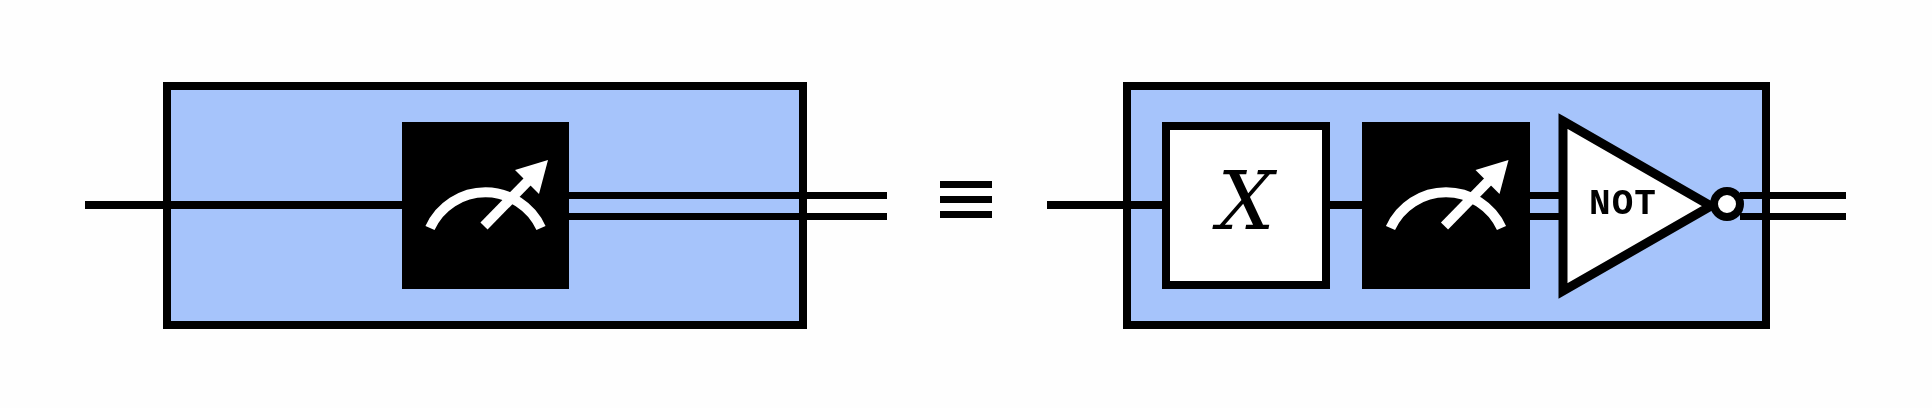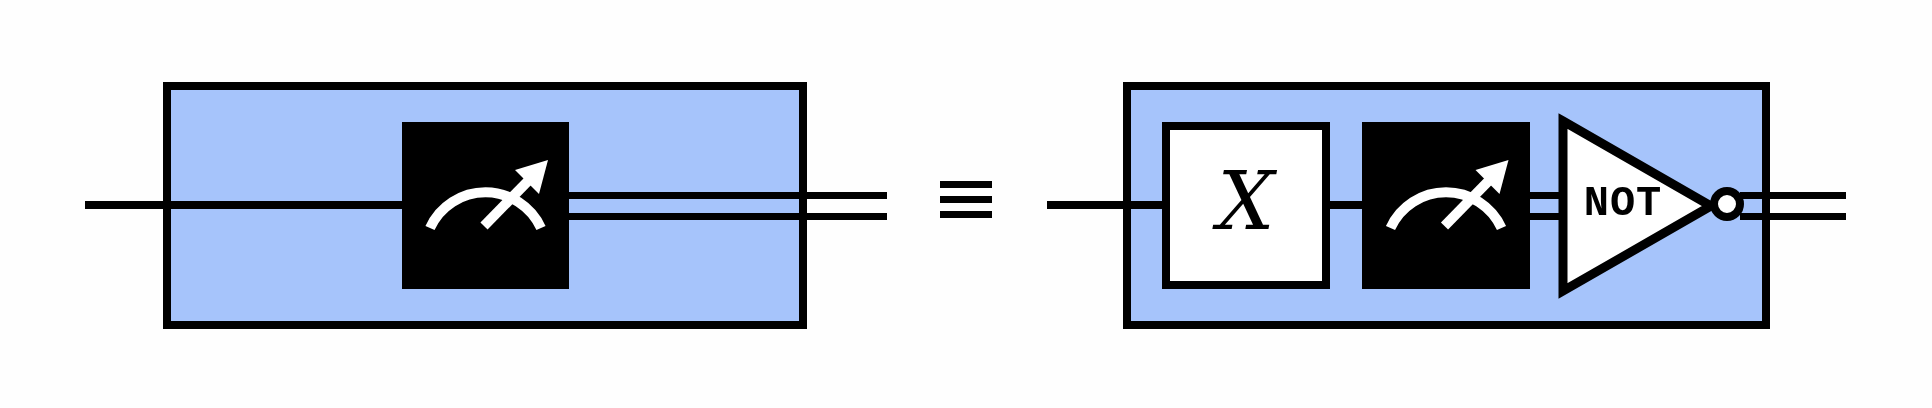--- a/index.html
+++ b/index.html
@@ -67,21 +67,21 @@
     stroke-width: 9;
     stroke-linejoin: miter;
   }
   .not-label {
     position: absolute;
     display: flex;
     align-items: center;
     justify-content: center;
     font-family: "Liberation Mono", monospace;
     font-weight: bold;
-    font-size: 42px;
+    font-size: 36px;
     color: var(--ink, #000);
     letter-spacing: 1px;
   }
   .bubble {
     position: absolute;
     box-sizing: border-box;
     width: 34px;
     height: 34px;
     background: var(--gate-white-fill, #fff);
     border: 8px solid var(--ink, #000);

